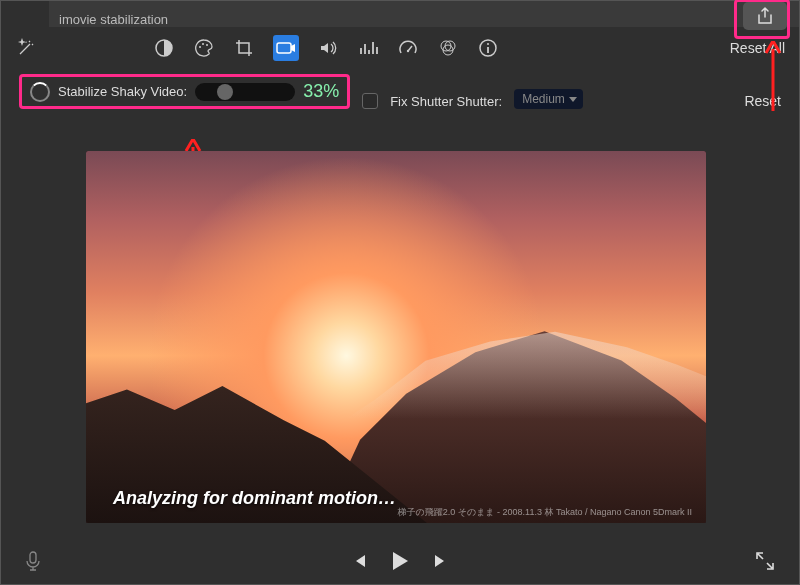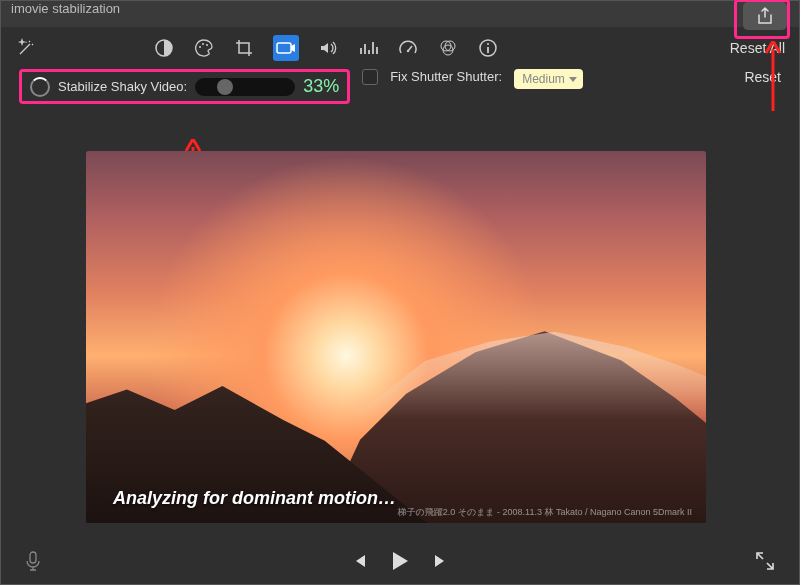--- a/index.html
+++ b/index.html
@@ -1,32 +1,32 @@
 <!DOCTYPE html>
 <html><head>
 <meta charset="utf-8">
 <style>
   html,body{margin:0;padding:0;background:#1a1a1a;font-family:-apple-system,BlinkMacSystemFont,"Helvetica Neue",Arial,sans-serif;color:#ddd;width:800px;height:585px;overflow:hidden;}
   .window{width:800px;height:585px;background:#2f2f2f;position:relative;border:1px solid #555;box-sizing:border-box;}
-  .titlebar{height:26px;background:#3a3a3a;display:flex;align-items:flex-start;padding:0 10px;font-size:13px;color:#bbb;}
+  .titlebar{height:26px;background:#3a3a3a;display:flex;align-items:flex-end;padding:0 10px;font-size:13px;color:#bbb;margin-left:48px;}
   .share-btn{position:absolute;top:1px;right:12px;width:44px;height:28px;background:#555;border-radius:5px;display:flex;align-items:center;justify-content:center;}
   .share-hl{position:absolute;top:-2px;right:9px;width:50px;height:34px;border:3px solid #ff2a8a;border-radius:4px;pointer-events:none;}
   .toolbar{height:42px;display:flex;align-items:center;padding:0 14px;gap:18px;text-align:center;}
   .tool-icon{width:22px;height:22px;display:flex;align-items:center;justify-content:center;color:#ccc;}
   .tool-icon.active{background:#2a7de1;border-radius:3px;padding:2px;color:#fff;}
   .spacer{flex:1;}
   .reset-all{color:#ddd;font-size:14px;}
-  .settings-row{height:40px;display:flex;align-items:flex-start;padding:0 18px;gap:12px;font-size:13px;}
+  .settings-row{height:40px;display:flex;align-items:flex-end;padding:0 18px;gap:12px;font-size:13px;}
   .stab-group{display:flex;align-items:center;gap:8px;border:3px solid #ff2a8a;border-radius:4px;padding:4px 8px;}
   .spinner{width:16px;height:16px;border:2px solid #888;border-top-color:#fff;border-radius:50%;}
   .slider{width:100px;height:18px;background:#111;border-radius:9px;position:relative;}
   .slider-thumb{width:16px;height:16px;background:#666;border-radius:50%;position:absolute;top:1px;left:22px;}
   .pct{font-weight:400;color:#86efac;font-size:18px;}
   .checkbox{width:14px;height:14px;border:1px solid #666;border-radius:3px;background:#2a2a2a;}
-  .select{background:#fef9c3;border-radius:4px;padding:3px 18px 3px 8px;color:#888;font-size:12px;position:relative;}
+  .select{background:#0f172a;border-radius:4px;padding:3px 18px 3px 8px;color:#888;font-size:12px;position:relative;}
   .select:after{content:"";position:absolute;right:6px;top:8px;border-left:4px solid transparent;border-right:4px solid transparent;border-top:5px solid #888;}
   .reset{margin-left:auto;color:#ddd;font-size:14px;}
   .arrow-up{position:absolute;left:182px;top:138px;pointer-events:none;}
   .arrow-dn{position:absolute;left:762px;top:40px;pointer-events:none;}
   .preview{position:absolute;left:85px;top:150px;width:620px;height:372px;background:#000;border-radius:2px;overflow:hidden;}
   .sky{position:absolute;inset:0;background:
       radial-gradient(circle at 42% 55%, #fff8e0 0%, #ffd8a0 8%, #ff9a60 20%, rgba(255,90,60,0) 48%),
       linear-gradient(180deg,#7a4a55 0%, #b06060 18%, #e08060 38%, #ffb070 55%, #c05848 75%, #3a2025 100%);}
   .mtn-l{position:absolute;left:0;bottom:0;width:55%;height:46%;background:linear-gradient(180deg,#3b2822 0%,#1c1210 100%);clip-path:polygon(0 30%, 12% 22%, 26% 34%, 40% 20%, 58% 40%, 70% 52%, 100% 100%, 0 100%);} 
   .mtn-r{position:absolute;right:0;bottom:0;width:62%;height:56%;background:linear-gradient(180deg,#6a4038 0%,#2a1815 100%);clip-path:polygon(0 100%, 10% 60%, 22% 38%, 40% 18%, 58% 8%, 78% 22%, 92% 40%, 100% 52%, 100% 100%);} 

